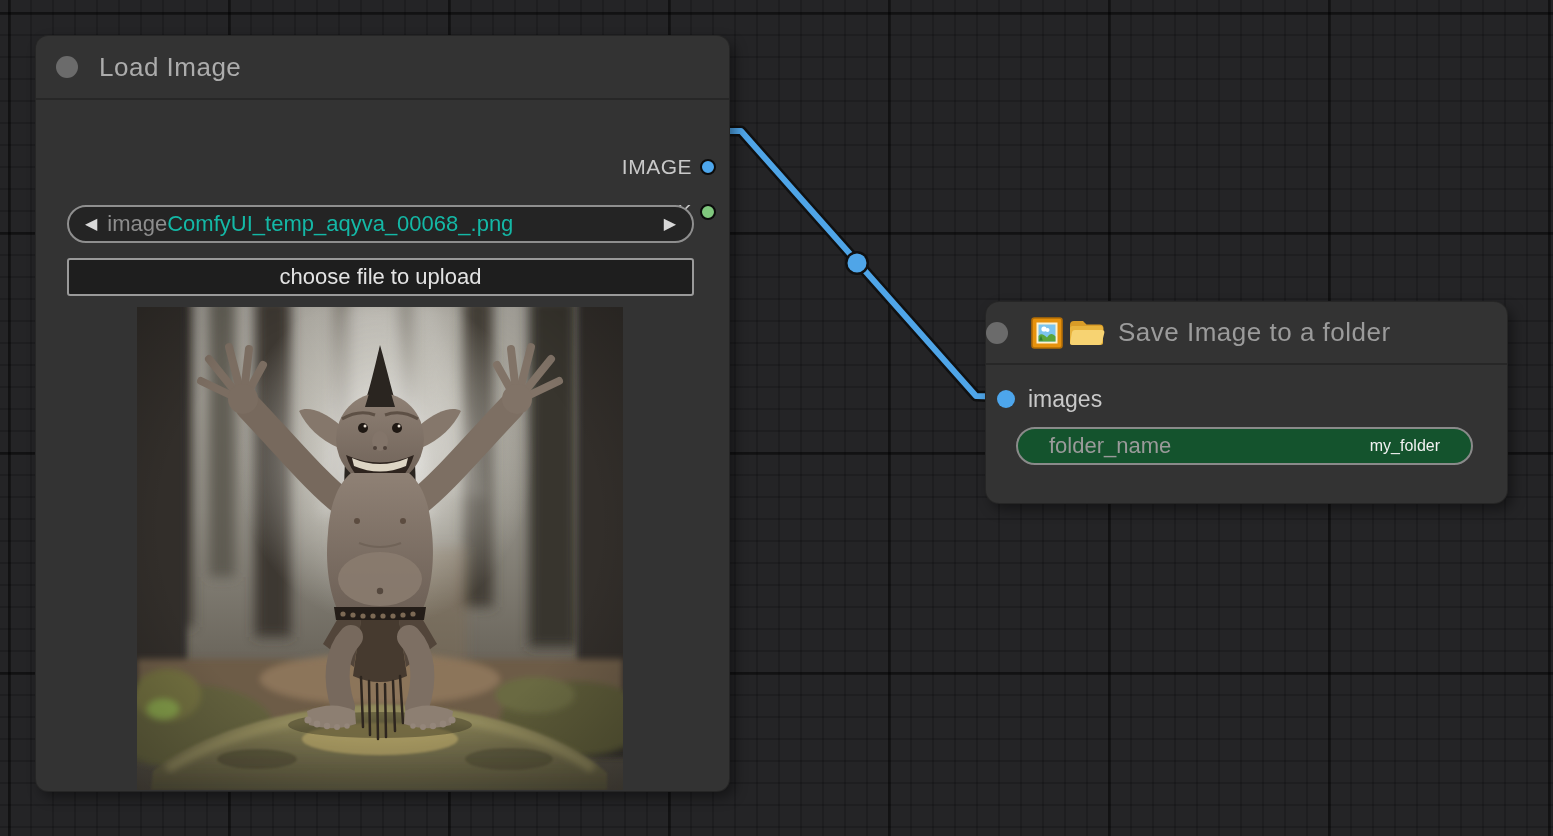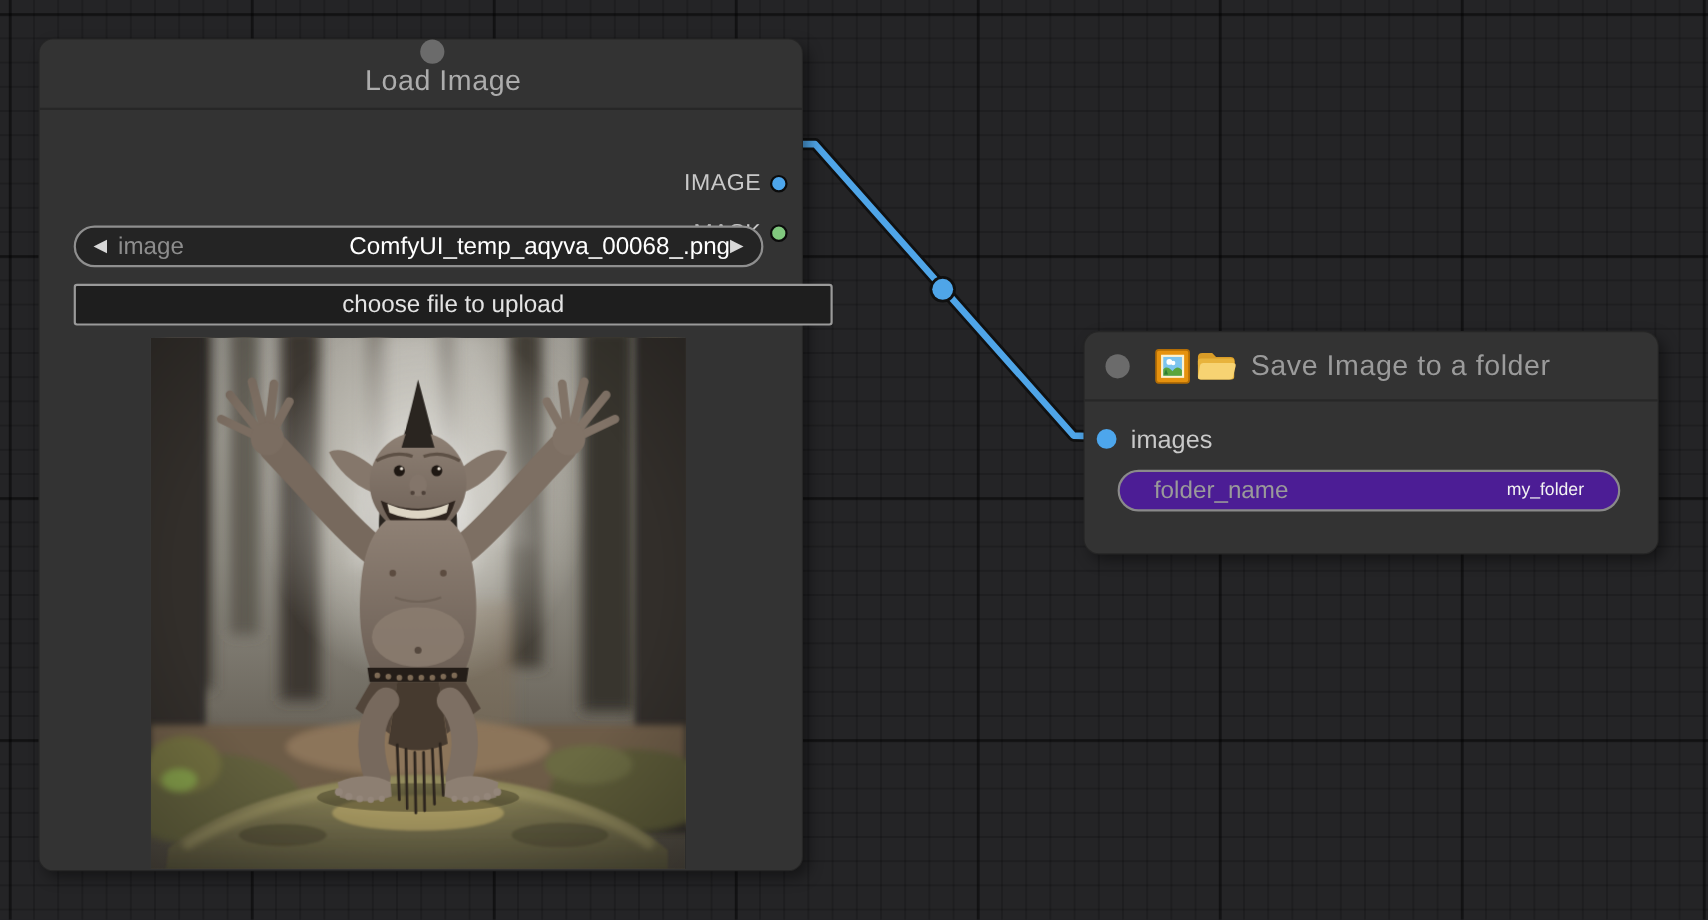--- a/index.html
+++ b/index.html
@@ -21,53 +21,53 @@
     box-shadow:0 0 0 1px #262626, 5px 6px 14px rgba(0,0,0,.45);
   }
   .node-title{
     position:absolute;left:0;top:0;right:0;height:62px;
     border-bottom:2px solid #272727;display:flex;align-items:center;
   }
   .title-dot{width:22px;height:22px;border-radius:50%;background:#6b6b6b;flex:0 0 auto;}
   .title-text{color:#acacac;font-size:26px;letter-spacing:.5px;white-space:nowrap;}
   
   #load-node{left:36px;top:36px;width:693px;height:755px;}
-  #load-node .node-title{padding-left:20px;flex-direction:column;}
+  #load-node .node-title{padding-left:20px;}
   #load-node .title-text{margin-left:21px;}
   .out-row{position:absolute;right:0;display:flex;align-items:center;padding-right:13px;height:20px;}
   .out-label{color:#c9c9c9;font-size:21px;margin-right:8px;letter-spacing:.5px;}
   .slot-dot{width:12px;height:12px;border-radius:50%;border:2.5px solid #0b0b0b;box-sizing:content-box;}
   #out-image{top:121px;}
   #out-mask{top:166px;}
   .combo{
     position:absolute;left:31px;top:169px;width:627px;height:38px;box-sizing:border-box;
     border:2px solid #8f8f8f;border-radius:19px;background:#242424;
     display:flex;align-items:center;padding:0 16px;
   }
   .combo-arrow{color:#d8d8d8;font-size:16px;line-height:1;cursor:pointer;}
   .combo-label{color:#8d8d8d;font-size:22px;margin-left:10px;}
-  .combo-value{flex:1;text-align:right;color:#ffffff;font-size:22px;white-space:nowrap;overflow:hidden;}
+  .combo-value{flex:1;text-align:left;color:#14b8a6;font-size:22px;white-space:nowrap;overflow:hidden;}
   .upload-btn{
-    position:absolute;left:31px;top:222px;width:690px;height:38px;box-sizing:border-box;
+    position:absolute;left:31px;top:222px;width:627px;height:38px;box-sizing:border-box;
     background:#1e1e1e;border:2px solid #9a9a9a;border-radius:3px;
     display:flex;align-items:center;justify-content:center;
     color:#e3e3e3;font-size:22px;cursor:pointer;
   }
   .preview{position:absolute;left:101px;top:271px;width:486px;height:483px;overflow:hidden;}
   
   #save-node{left:986px;top:302px;width:521px;height:201px;border-radius:13px;}
-  #save-node .node-title{padding-left:19px;height:61px;}
+  #save-node .node-title{height:61px;}
   #save-node .title-text{color:#9b9b9b;}
   .title-icons{display:flex;align-items:center;margin-left:23px;margin-right:13px;gap:5px;}
   .in-row{position:absolute;left:11px;top:86px;display:flex;align-items:center;height:22px;justify-content:flex-end;}
   .in-dot{width:18px;height:18px;border-radius:50%;background:#4da6ec;flex:0 0 auto;}
   .in-label{color:#c9c9c9;font-size:23px;margin-left:13px;}
   .text-widget{
     position:absolute;left:30px;top:125px;width:457px;height:38px;box-sizing:border-box;
-    border:2px solid #8a8a8a;border-radius:19px;background:#4c1d95;
+    border:2px solid #8a8a8a;border-radius:19px;background:#14532d;
     display:flex;align-items:center;justify-content:space-between;padding:0 31px;
   }
   .tw-label{color:#9a9a9a;font-size:22px;}
   .tw-value{color:#f2f2f2;font-size:16px;}
 </style>
 </head>
 <body>
 
 <svg class="wire-layer" width="1553" height="836" viewBox="0 0 1553 836">
   <path d="M707 131 L741 131 L976 396 L1006 397" fill="none" stroke="#101010" stroke-width="11" stroke-linejoin="round" stroke-linecap="round"></path>

